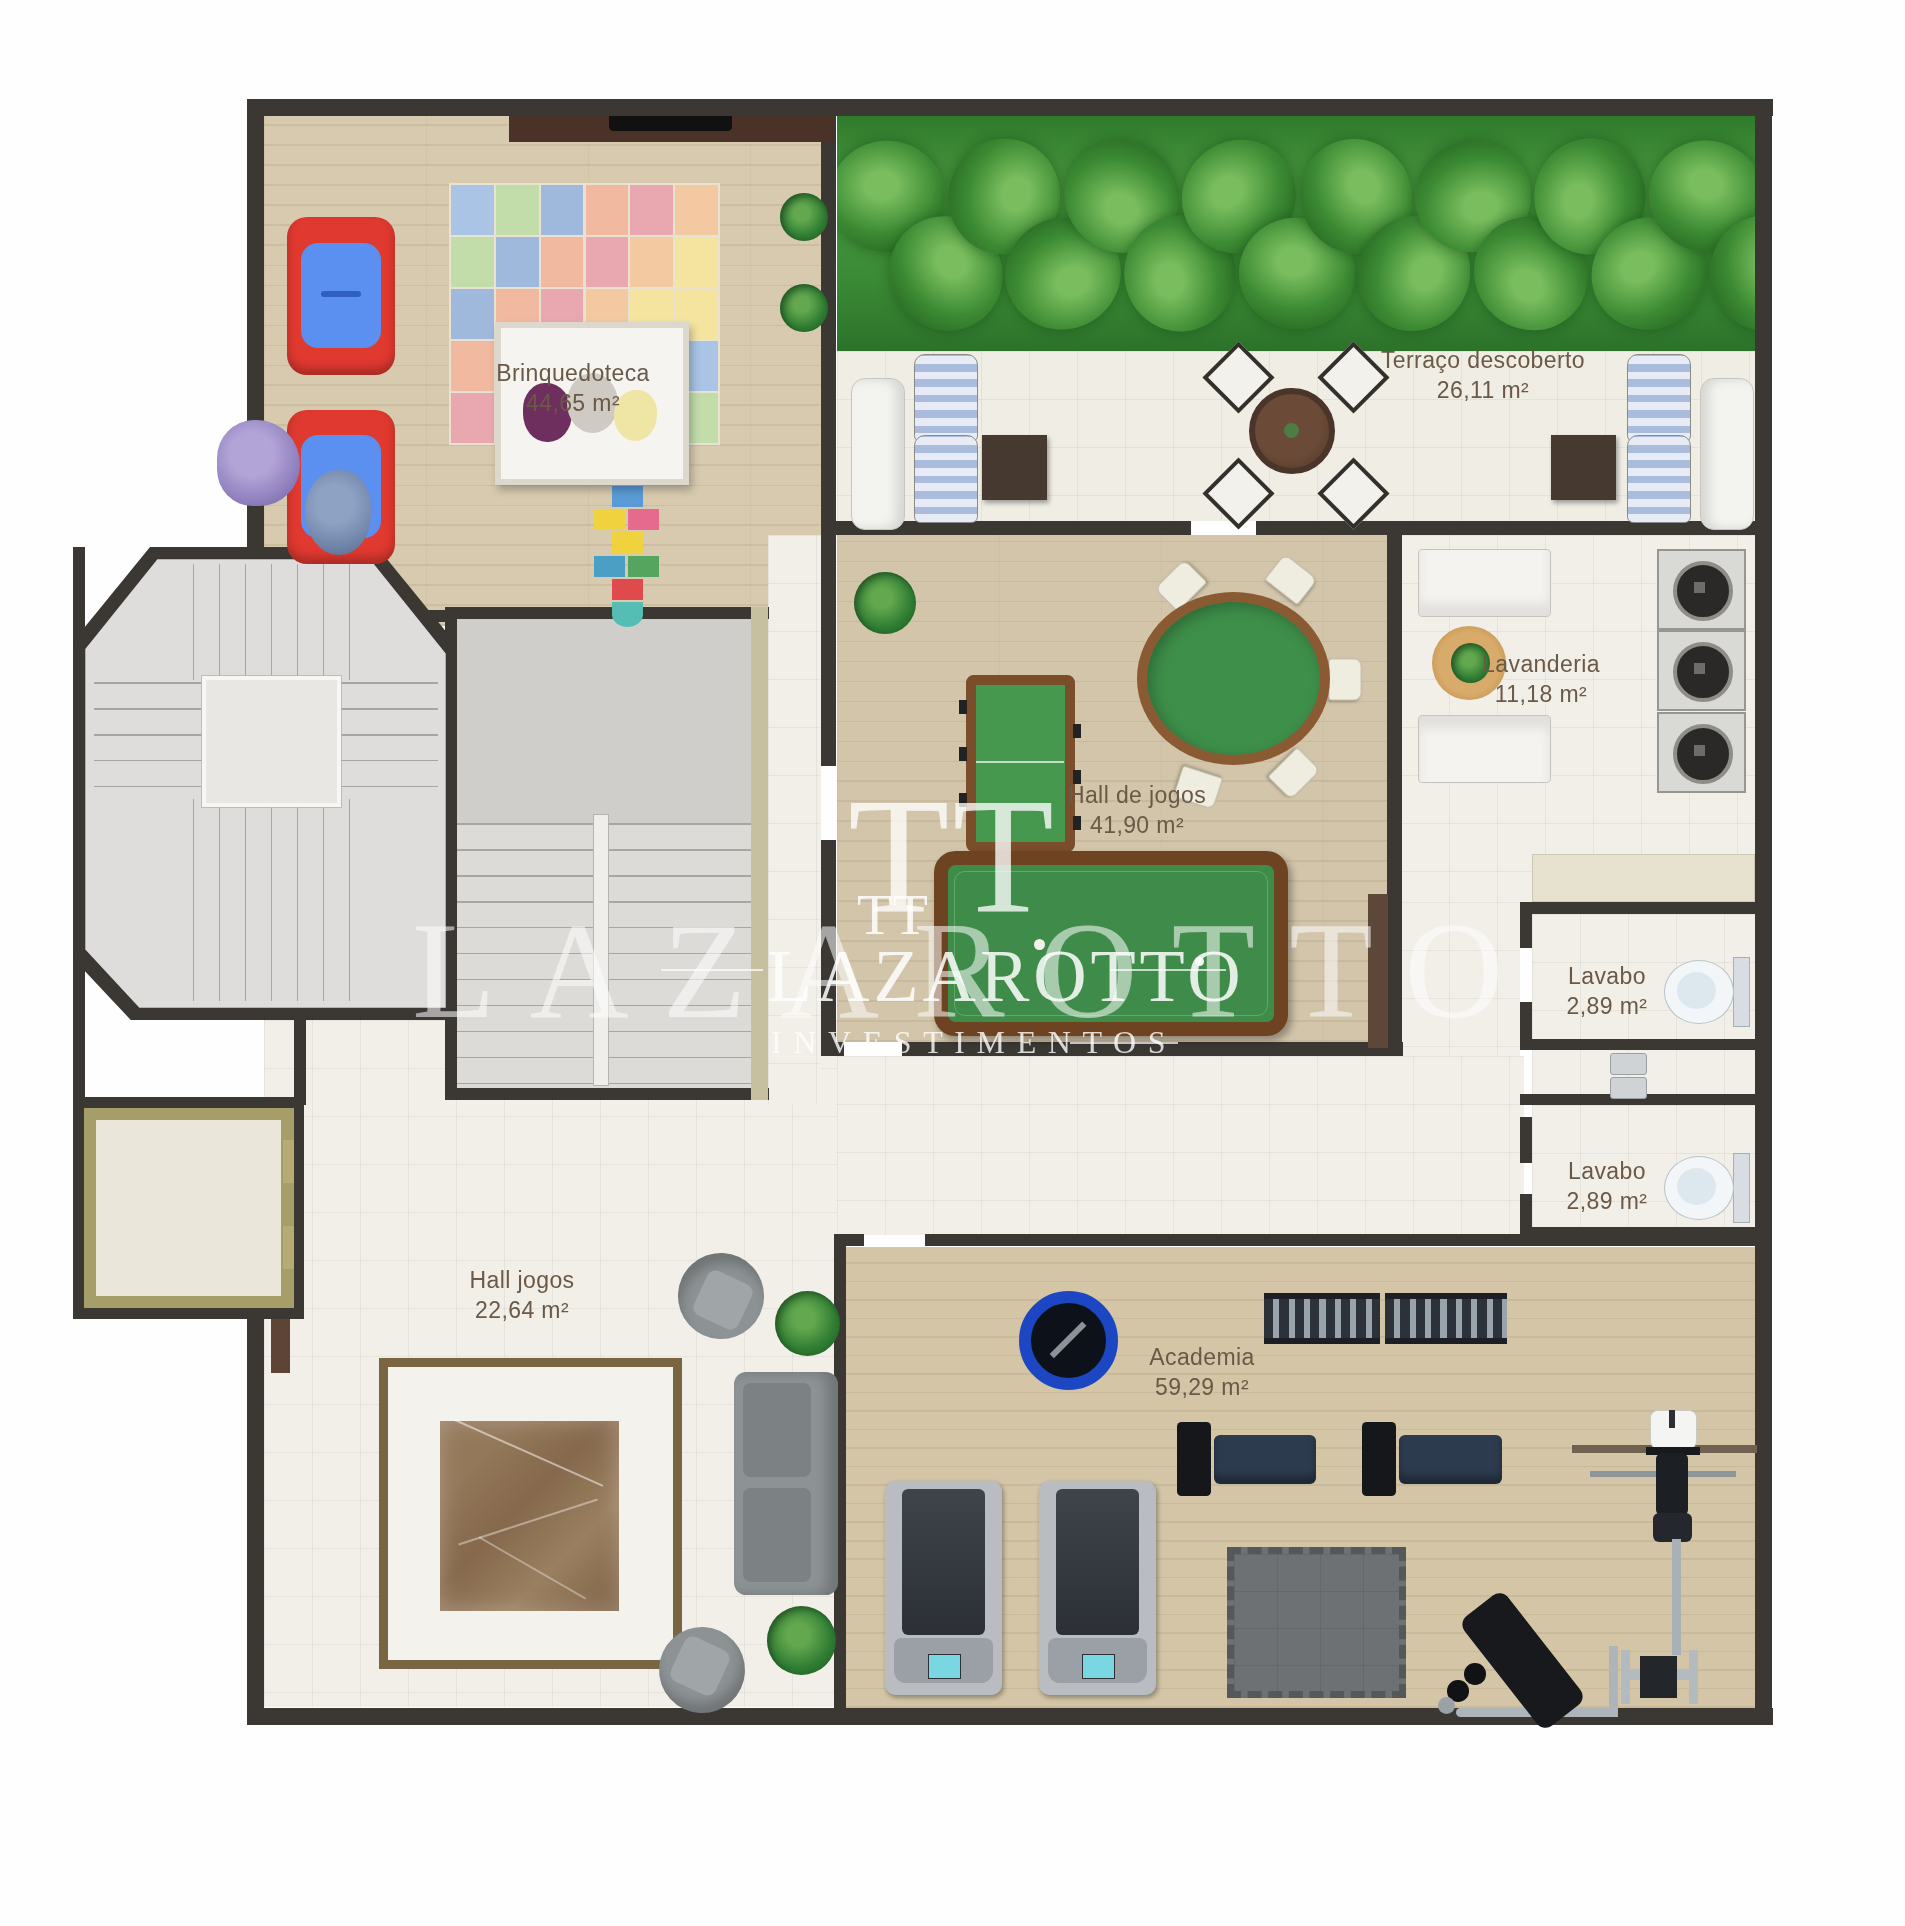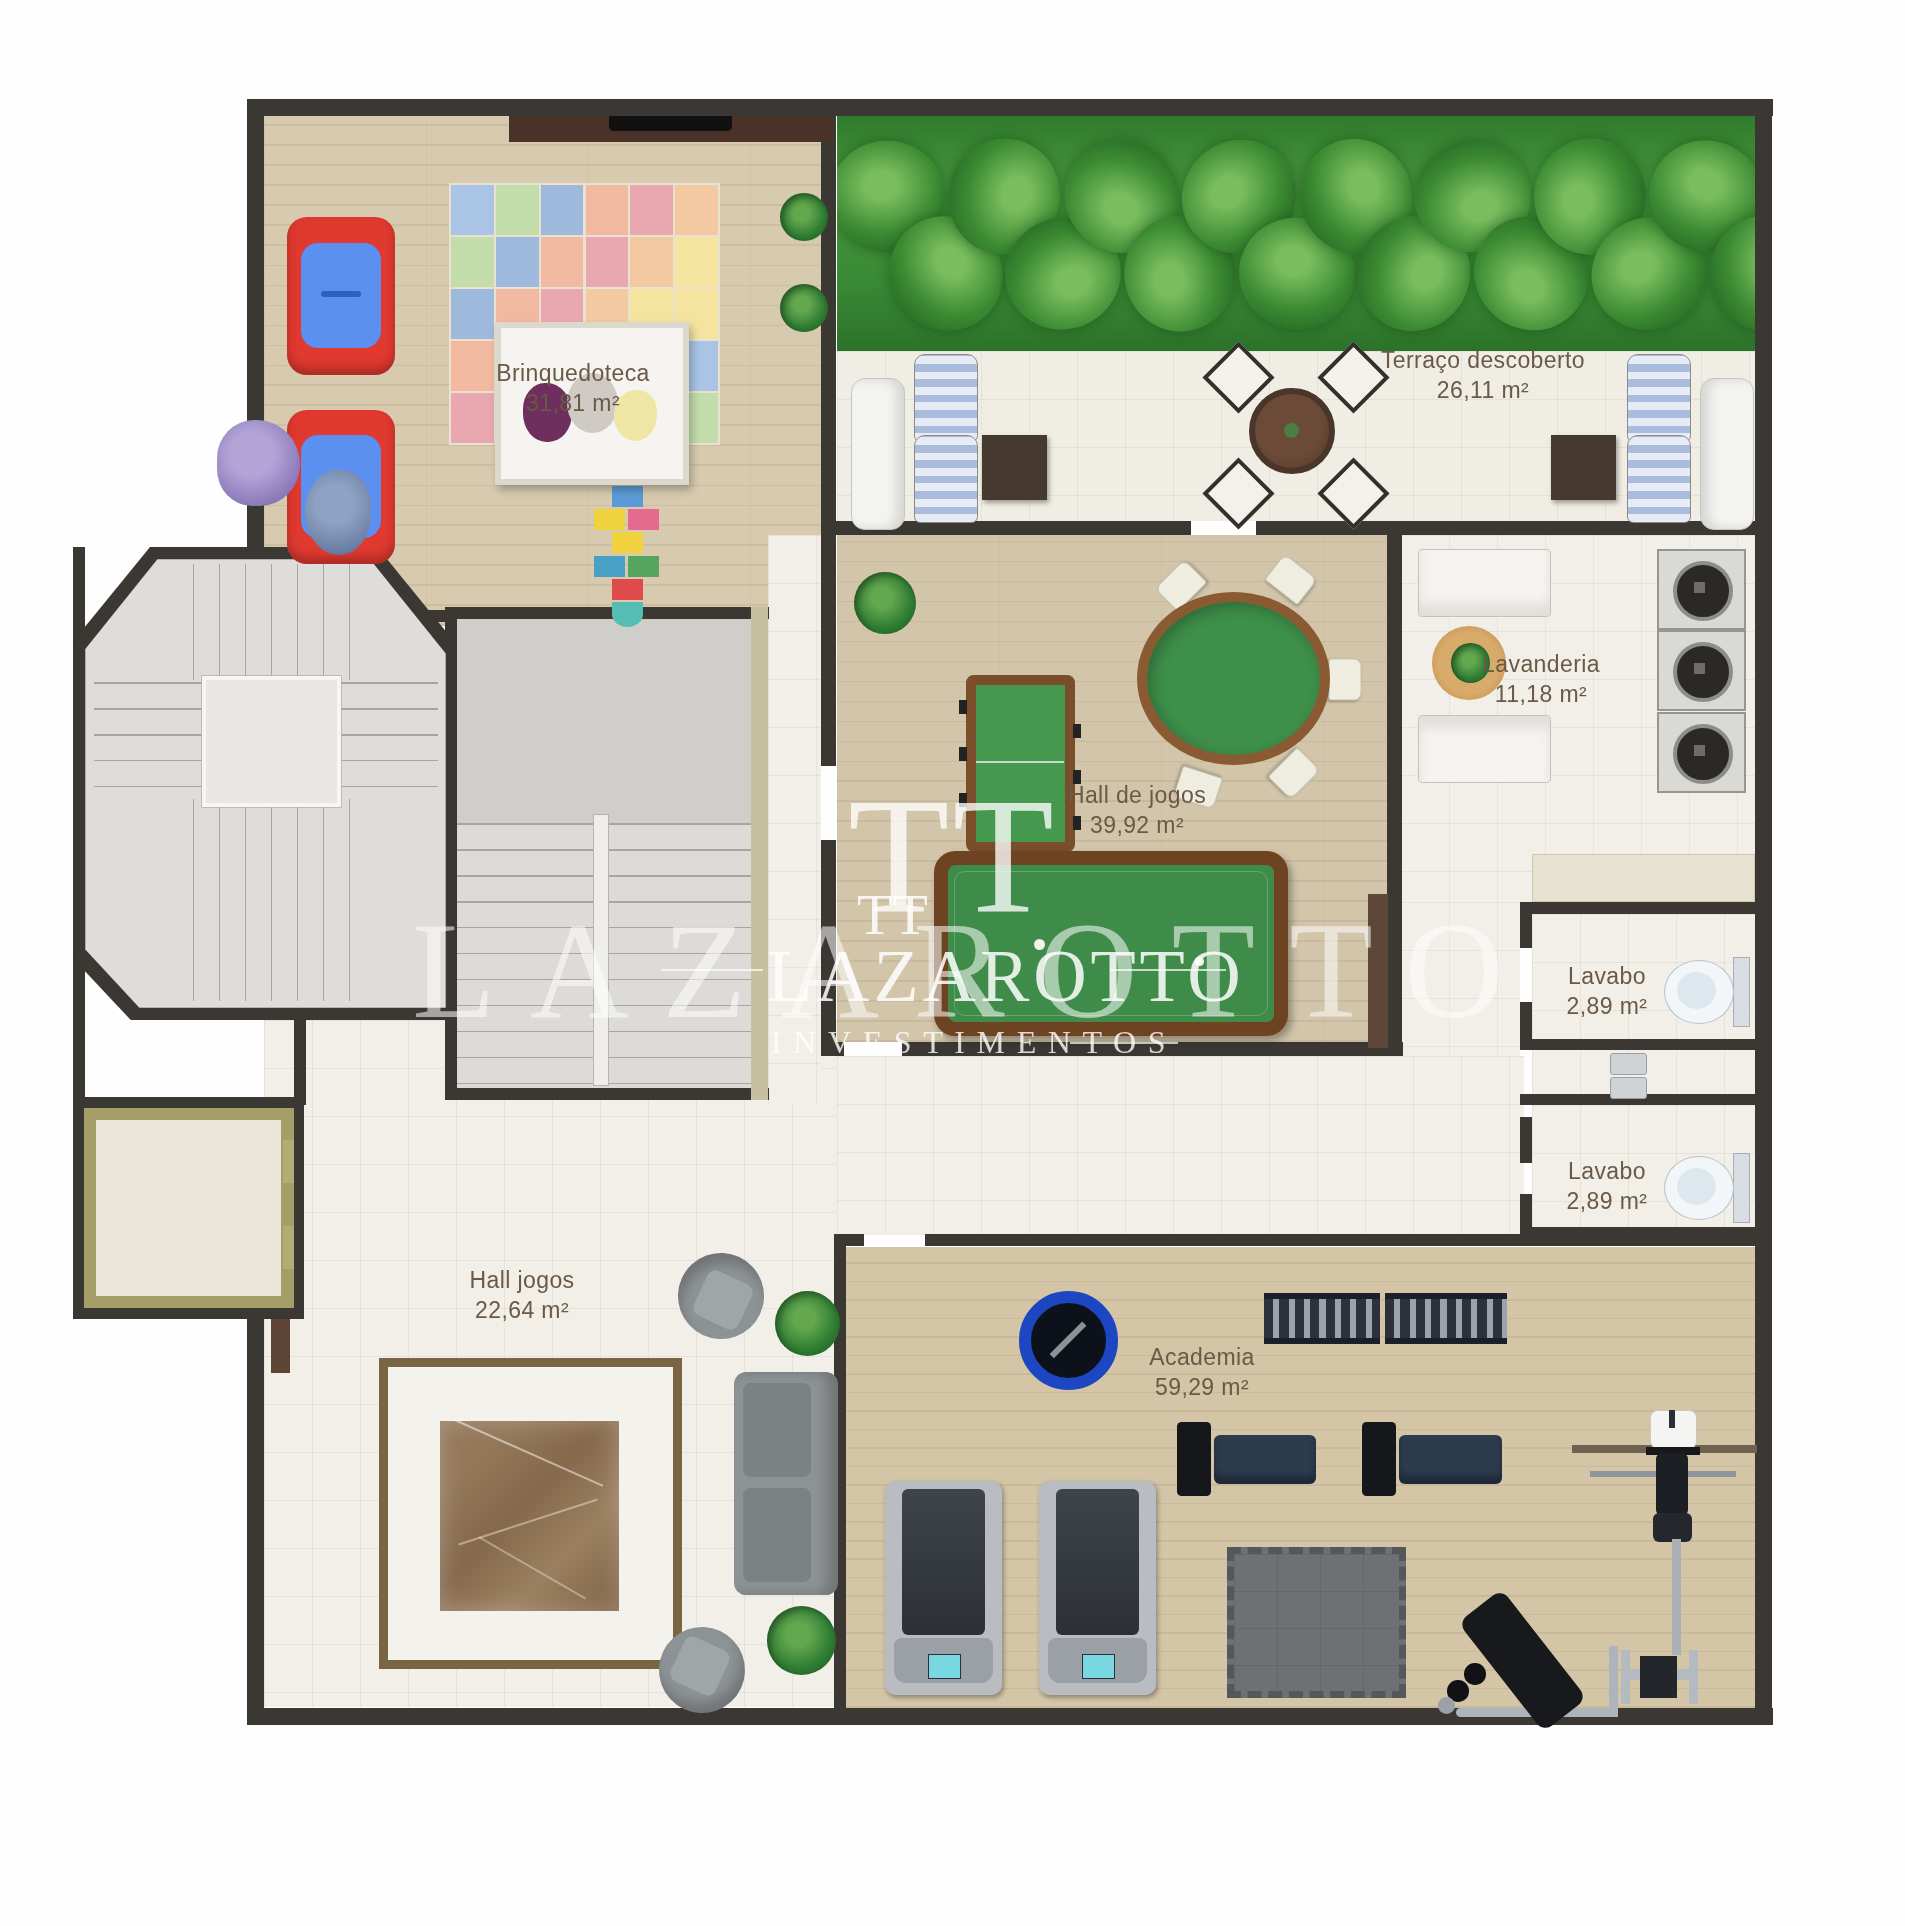--- a/index.html
+++ b/index.html
@@ -355,29 +355,29 @@
     <div class="abs" style="left:23px;top:136px;width:162px;height:9.2px;background:#adb5bb;border-radius:4.6px;"></div>
     <div class="abs" style="left:176px;top:74px;width:9.2px;height:71px;background:#adb5bb;"></div>
     <div class="abs" style="left:42px;top:7.7px;width:55px;height:139px;background:#17191c;border-radius:10.8px;transform:rotate(-38deg);transform-origin:50% 50%;left:62px;top:18.5px;"></div>
     <div class="abs" style="left:14px;top:108px;width:21.6px;height:21.6px;border-radius:50%;background:#101215;"></div>
     <div class="abs" style="left:31px;top:91px;width:21.6px;height:21.6px;border-radius:50%;background:#101215;"></div>
     <div class="abs" style="left:4.6px;top:125px;width:17px;height:17px;border-radius:50%;background:#9aa2a8;"></div>
   </div>
 
   <div class="rlabel" style="left:573px;top:389px;">
     <div>Brinquedoteca</div>
-    <div>31,81 m²</div>
+    <div>44,65 m²</div>
   </div>
   <div class="rlabel" style="left:1483px;top:376px;">
     <div>Terraço descoberto</div>
     <div>26,11 m²</div>
   </div>
   <div class="rlabel" style="left:1137px;top:811px;">
     <div>Hall de jogos</div>
-    <div>39,92 m²</div>
+    <div>41,90 m²</div>
   </div>
   <div class="rlabel" style="left:1541px;top:680px;">
     <div>Lavanderia</div>
     <div>11,18 m²</div>
   </div>
   <div class="rlabel" style="left:1607px;top:992px;">
     <div>Lavabo</div>
     <div>2,89 m²</div>
   </div>
   <div class="rlabel" style="left:1607px;top:1187px;">

